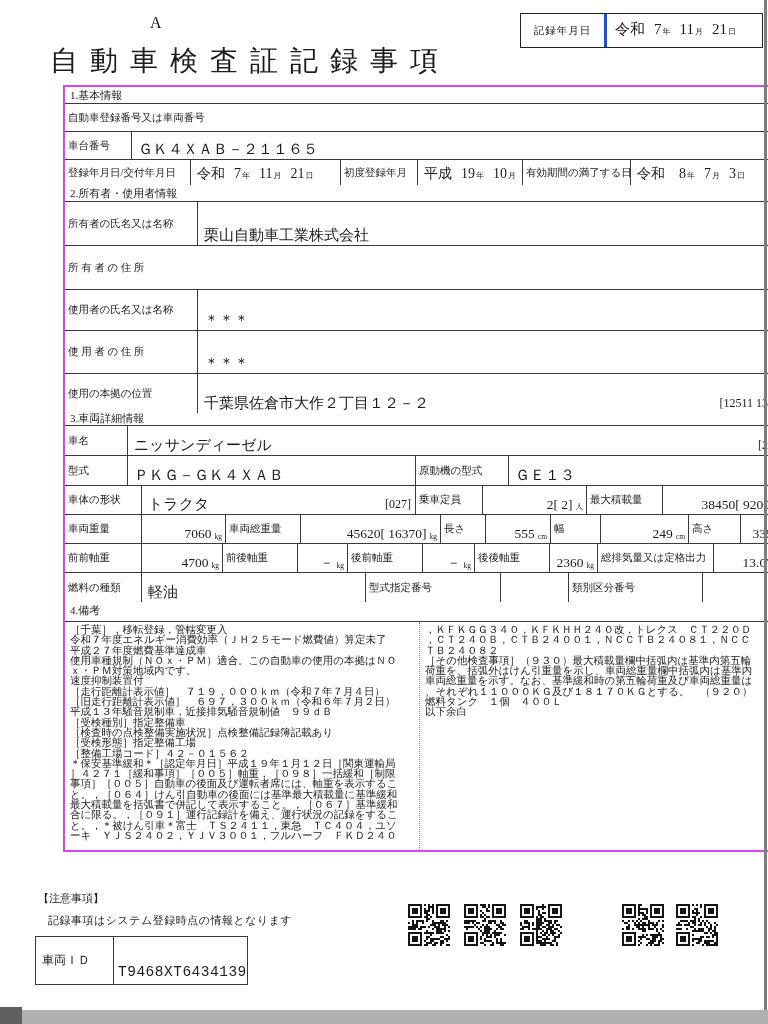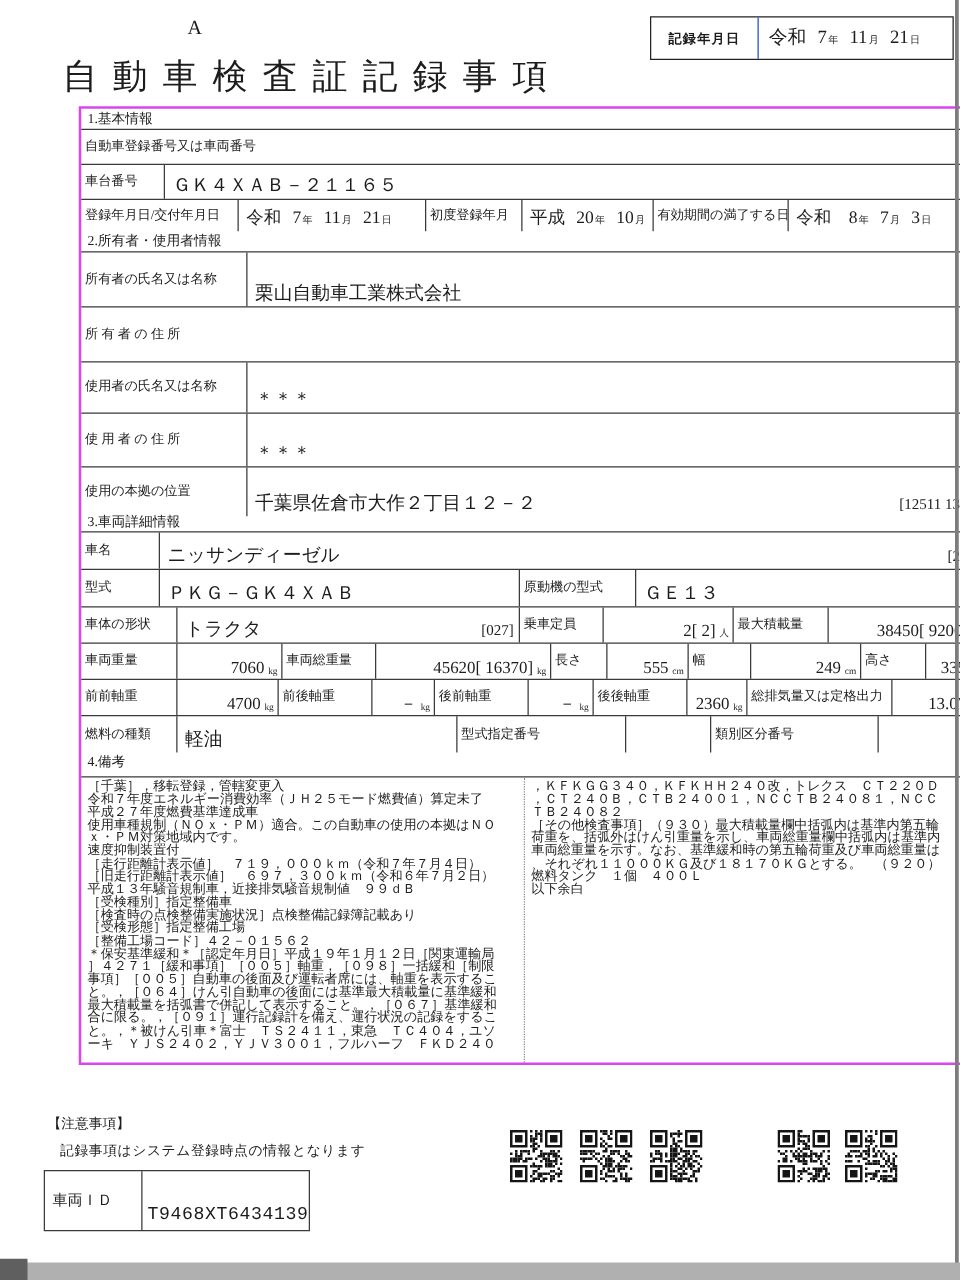--- a/index.html
+++ b/index.html
@@ -10,22 +10,22 @@
   }
   
   .class-mark{position:absolute;left:150px;top:14px;font-size:16px;}
   .doc-title{position:absolute;left:50px;top:42px;font-size:28px;letter-spacing:12px;white-space:nowrap;}
   .doc-number{position:absolute;left:626px;top:86px;font-size:14.5px;letter-spacing:1.5px;}
   .record-box{
     position:absolute;left:520px;top:13px;width:243px;height:35px;
     border:1.5px solid #222;display:flex;box-sizing:border-box;background:#fff;
   }
   .record-box .rb-label{
-    width:86px;border-right:1px solid #1d4ed8;display:flex;align-items:center;
-    justify-content:center;font-size:10.5px;letter-spacing:1px;box-sizing:border-box;font-weight:bold;
+    width:86px;border-right:3px solid #1d4ed8;display:flex;align-items:center;
+    justify-content:center;font-size:10.5px;letter-spacing:1px;box-sizing:border-box;
   }
   .record-box .rb-value{flex:1;display:flex;align-items:baseline;padding:6px 6px 0 8px;font-size:15px;}
   
   .doc{
     position:absolute;left:35px;top:85px;width:727px;box-sizing:border-box;
     border:2px solid #d946ef;background:#fff;margin-left:28px;
   }
   .secbar{font-size:11px;padding:1px 5px;line-height:14px;}
   .row{display:flex;border-top:1px solid #3a3a3a;box-sizing:border-box;}
   .c{border-left:1px solid #3a3a3a;box-sizing:border-box;display:flex;position:relative;flex:none;overflow:hidden;}
@@ -110,21 +110,21 @@
       <span class="dn">11</span><span class="du">月</span>
       <span class="dn">21</span><span class="du">日</span>
     </div>
       </div>
     <div class="c" style="width:77px">
         <div class="lbl">初度登録年月</div>
       </div>
     <div class="c" style="width:105px">
         <div class="val date" style="font-size:14px">
       <span>平成</span>
-      <span class="dn">20</span><span class="du">年</span>
+      <span class="dn">19</span><span class="du">年</span>
       <span class="dn">10</span><span class="du">月</span>
     </div>
       </div>
     <div class="c" style="width:108px">
         <div class="lbl">有効期間の満了する日</div>
       </div>
     <div class="c fx">
         <div class="val date" style="font-size:14px">
       <span>令和</span>
       <span class="dn" style="margin-left:14px">8</span><span class="du">年</span>

